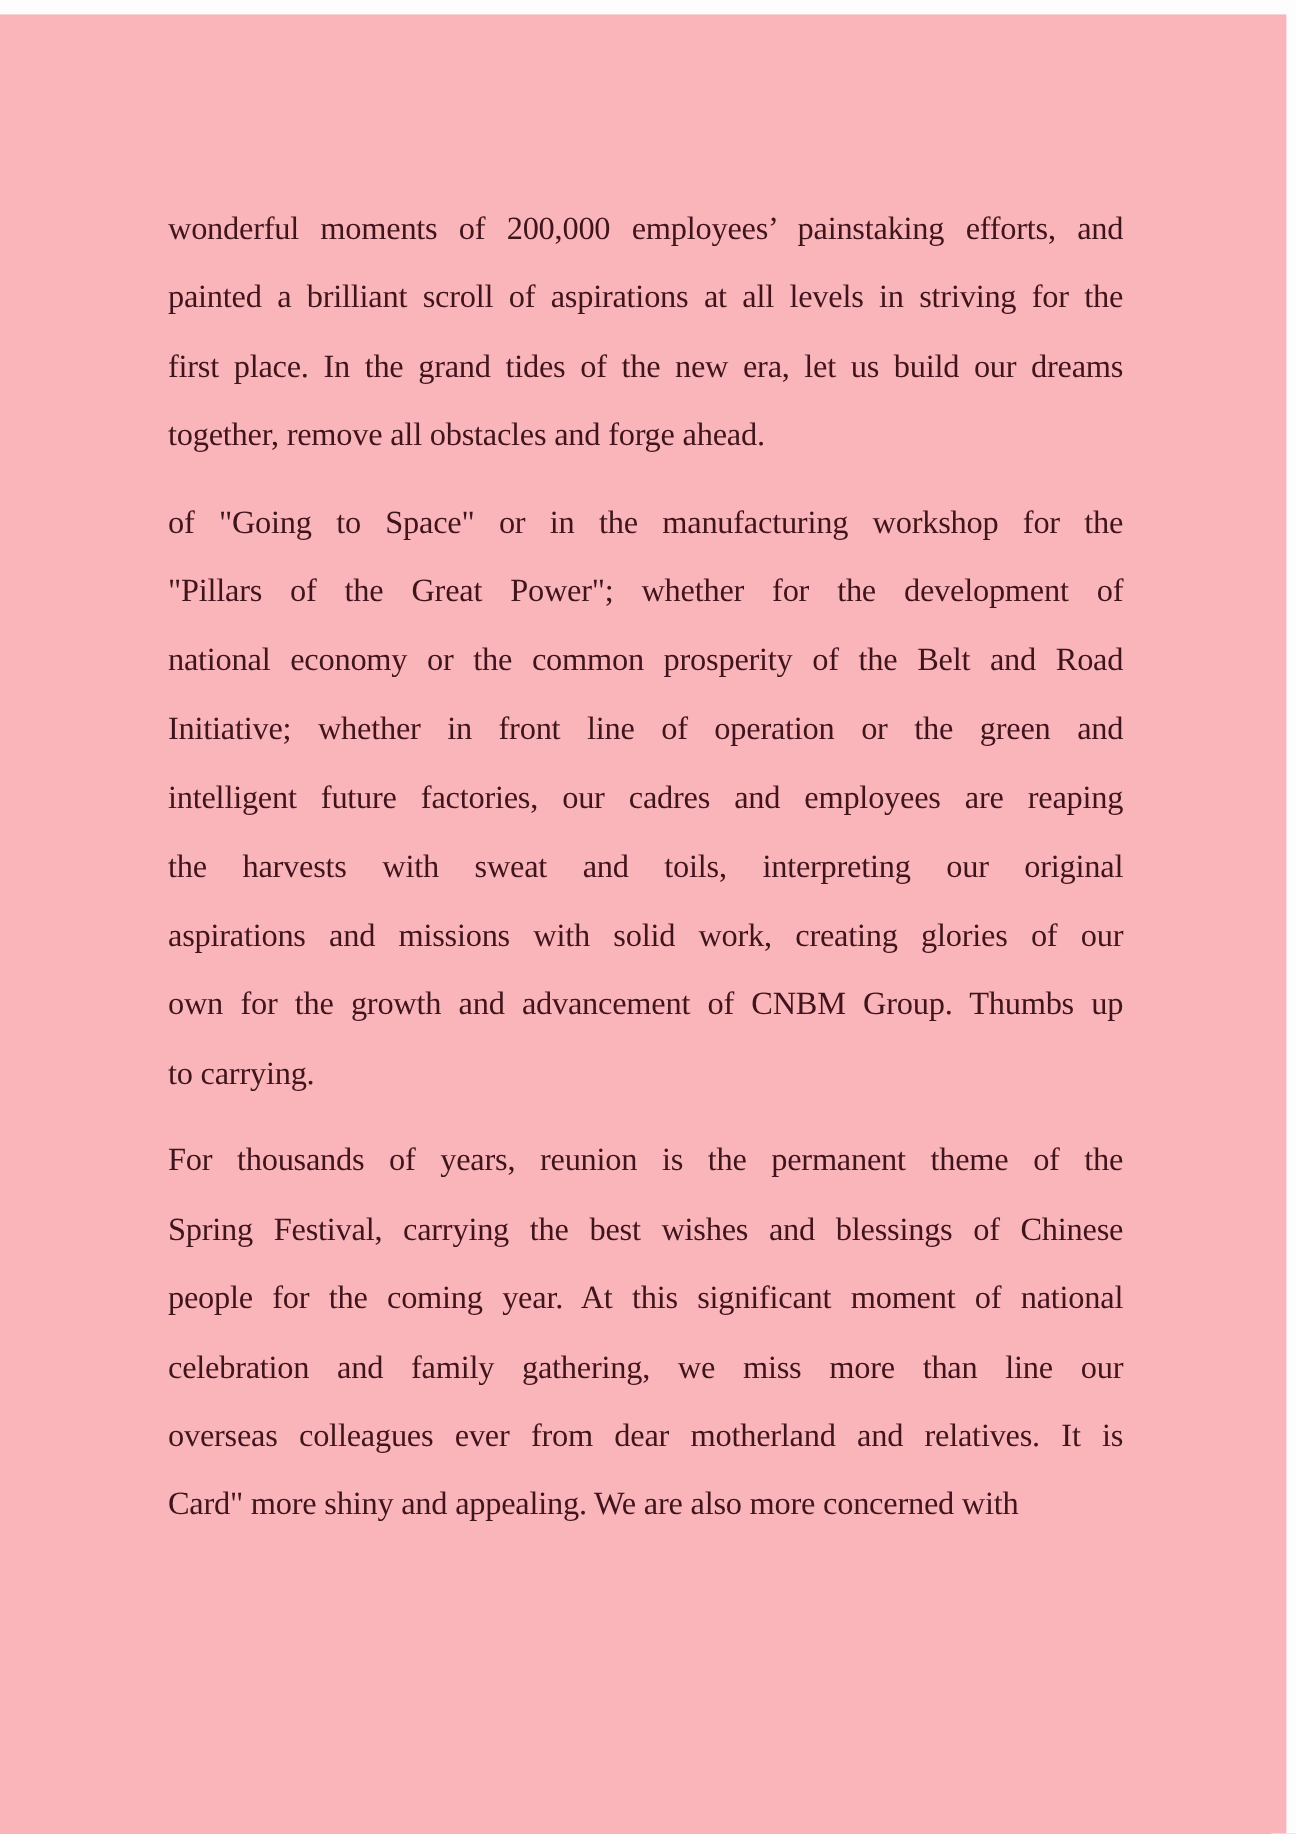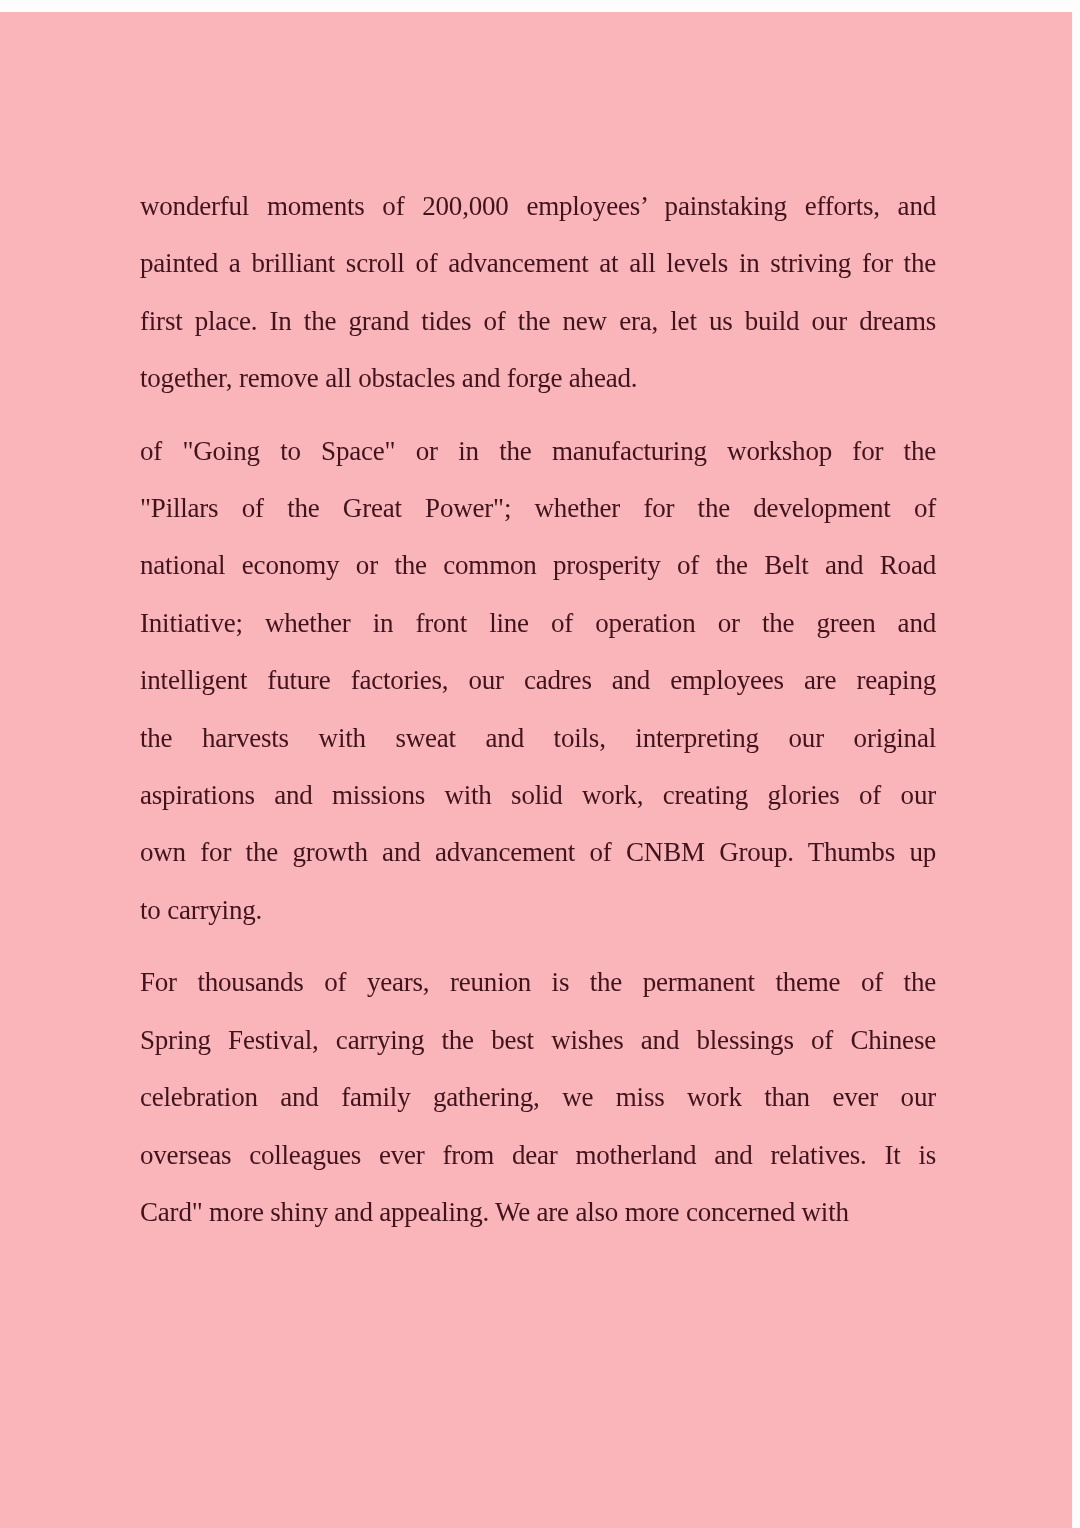--- a/index.html
+++ b/index.html
@@ -17,21 +17,21 @@
   .sheet {
     position: absolute;
     top: 12px;
     left: 0;
     right: 8px;
     bottom: 0;
     background: #f9b5b9;
   }
   .letter-body {
     position: absolute;
-    top: 166px;
+    top: 150px;
     left: 140px;
     width: 796px;
     color: #40141c;
     font-size: 27px;
     line-height: 57.4px;
     letter-spacing: -0.2px;
   }
   .paragraph {
     margin: 0 0 15px 0;
   }
@@ -44,36 +44,37 @@
     text-align-last: left;
   }
 </style>
 </head>
 <body style="background: rgb(253, 253, 253);">
 
 <div class="sheet" style="background: rgb(249, 181, 185);">
   <div class="letter-body" style="color: rgb(64, 20, 28);">
       <div class="paragraph">
         <div class="line">wonderful moments of 200,000 employees’ painstaking efforts, and</div>
-        <div class="line">painted a brilliant scroll of advancement at all levels in striving for the</div>
+        <div class="line">painted a brilliant scroll of aspirations at all levels in striving for the</div>
         <div class="line">first place. In the grand tides of the new era, let us build our dreams</div>
         <div class="line last">together, remove all obstacles and forge ahead.</div>
       </div>
       <div class="paragraph">
         <div class="line">of "Going to Space" or in the manufacturing workshop for the</div>
         <div class="line">"Pillars of the Great Power"; whether for the development of</div>
         <div class="line">national economy or the common prosperity of the Belt and Road</div>
         <div class="line">Initiative; whether in front line of operation or the green and</div>
         <div class="line">intelligent future factories, our cadres and employees are reaping</div>
         <div class="line">the harvests with sweat and toils, interpreting our original</div>
         <div class="line">aspirations and missions with solid work, creating glories of our</div>
         <div class="line">own for the growth and advancement of CNBM Group. Thumbs up</div>
         <div class="line last">to carrying.</div>
       </div>
       <div class="paragraph">
         <div class="line">For thousands of years, reunion is the permanent theme of the</div>
         <div class="line">Spring Festival, carrying the best wishes and blessings of Chinese</div>
-        <div class="line">celebration and family gathering, we miss work than ever our</div>
+        <div class="line">people for the coming year. At this significant moment of national</div>
+        <div class="line">celebration and family gathering, we miss more than line our</div>
         <div class="line">overseas colleagues ever from dear motherland and relatives. It is</div>
         <div class="line last">Card" more shiny and appealing. We are also more concerned with</div>
       </div>
     </div>
 </div>
 
 </body></html>

